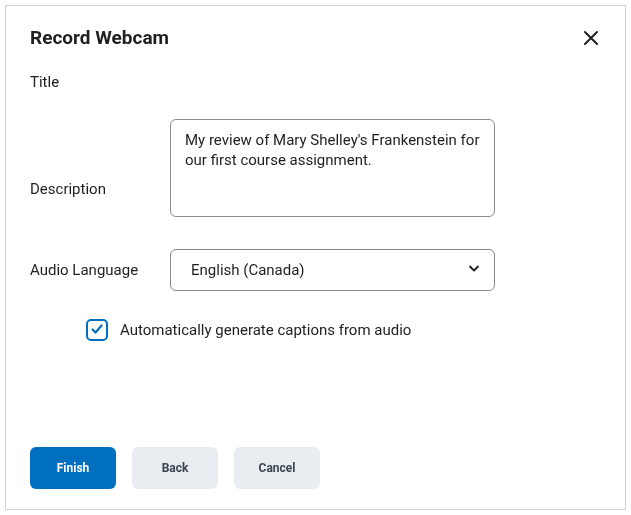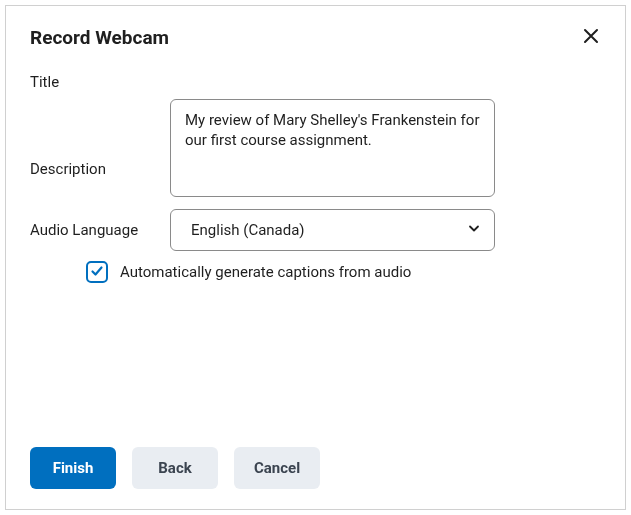--- a/index.html
+++ b/index.html
@@ -17,21 +17,21 @@
     border: 1px solid #d0d0d0;
     background: #fff;
     position: relative;
     padding: 20px 24px;
     display: flex;
     flex-direction: column;
   }
   .dialog-header {
     display: flex;
     justify-content: space-between;
-    align-items: flex-start;
+    align-items: center;
     margin-bottom: 24px;
   }
   .dialog-title {
     font-size: 19px;
     font-weight: 700;
     color: #1f1f1f;
     margin: 0;
   }
   .close-btn {
     background: none;
@@ -40,21 +40,21 @@
     padding: 2px;
     color: #1f1f1f;
     line-height: 0;
   }
   .form-body {
     flex: 1;
   }
   .form-row {
     display: flex;
     align-items: center;
-    margin-bottom: 8px;
+    margin-bottom: 28px;
   }
   .form-row.align-top { align-items: center; }
   .form-row.align-top .form-label { padding-top: 38px; }
   .form-label {
     width: 140px;
     font-size: 15px;
     color: #1f1f1f;
     flex-shrink: 0;
   }
   .form-control-wrap {
@@ -139,21 +139,21 @@
     display: flex;
     gap: 16px;
     margin-top: auto;
     padding-top: 16px;
   }
   .btn {
     height: 42px;
     min-width: 86px;
     padding: 0 20px;
     border-radius: 6px;
-    font-size: 15px;
+    font-size: 12px;
     font-family: inherit;
     cursor: pointer;
     border: none;
   }
   .btn-primary {
     background: #006fbf;
     color: #fff;
     font-weight: 700;
   }
   .btn-secondary {

